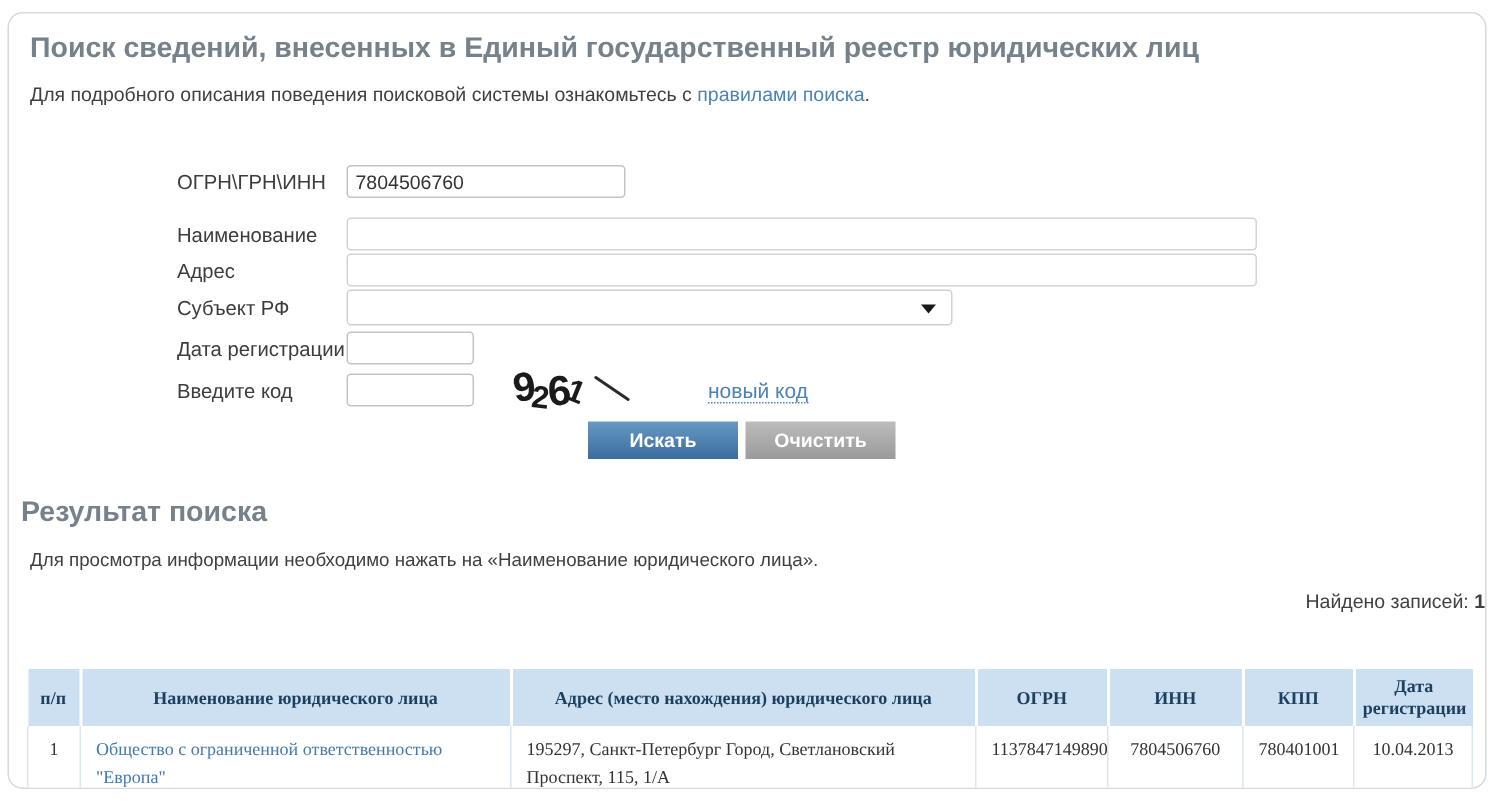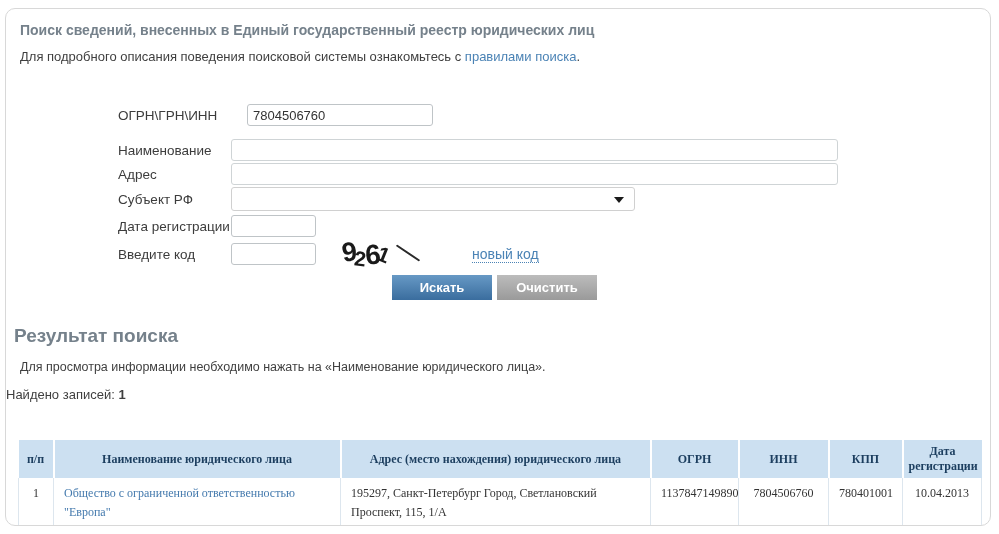--- a/index.html
+++ b/index.html
@@ -14,21 +14,21 @@
     left: 5px; top: 8px;
     width: 986px; height: 518px;
     border: 1px solid #d8d8d8;
     border-radius: 10px;
     background: #ffffff;
     box-sizing: border-box;
     overflow: hidden;
   }
   .page-title {
     margin: 13px 14px 0 14px;
-    font-size: 14px;
+    font-size: 19px;
     font-weight: bold;
     color: #75818b;
   }
   .intro {
     margin: 11px 14px 0 14px;
     font-size: 13px;
     color: #3f3f3f;
   }
   a.link {
     color: #4b83b5;
@@ -56,21 +56,21 @@
     font-size: 13px;
     padding: 0 5px;
     color: #333;
     font-family: "Liberation Sans", sans-serif;
     outline: none;
     background: #fff;
   }
   .tf-ogrn  { width: 186px; }
   .tf-wide  { width: 607px; border-color: #cfd4d6; }
   .tf-small { width: 85px; }
-  .row-ogrn   { margin-bottom: 13px; gap: 16px; }
+  .row-ogrn   { margin-bottom: 13px; }
   .row-region { margin-bottom: 4px; }
   .row-code   { margin-bottom: 0; }
   .select-box {
     position: relative;
     width: 404px;
     height: 24px;
     box-sizing: border-box;
     border: 1px solid #d0d0d0;
     border-radius: 3px;
     background: #fff;
@@ -142,21 +142,21 @@
     font-weight: bold;
     color: #75818b;
   }
   .results-hint {
     margin: 13px 14px 0 14px;
     font-size: 12.5px;
     color: #3f3f3f;
   }
   .found-line {
     margin-top: 13px;
-    text-align: left;
+    text-align: right;
     font-size: 13px;
     color: #3f3f3f;
   }
   .found-line b { font-weight: bold; }
   
   table.results {
     margin: 38px 0 0 12px;
     width: 963px;
     border-collapse: collapse;
     table-layout: fixed;

